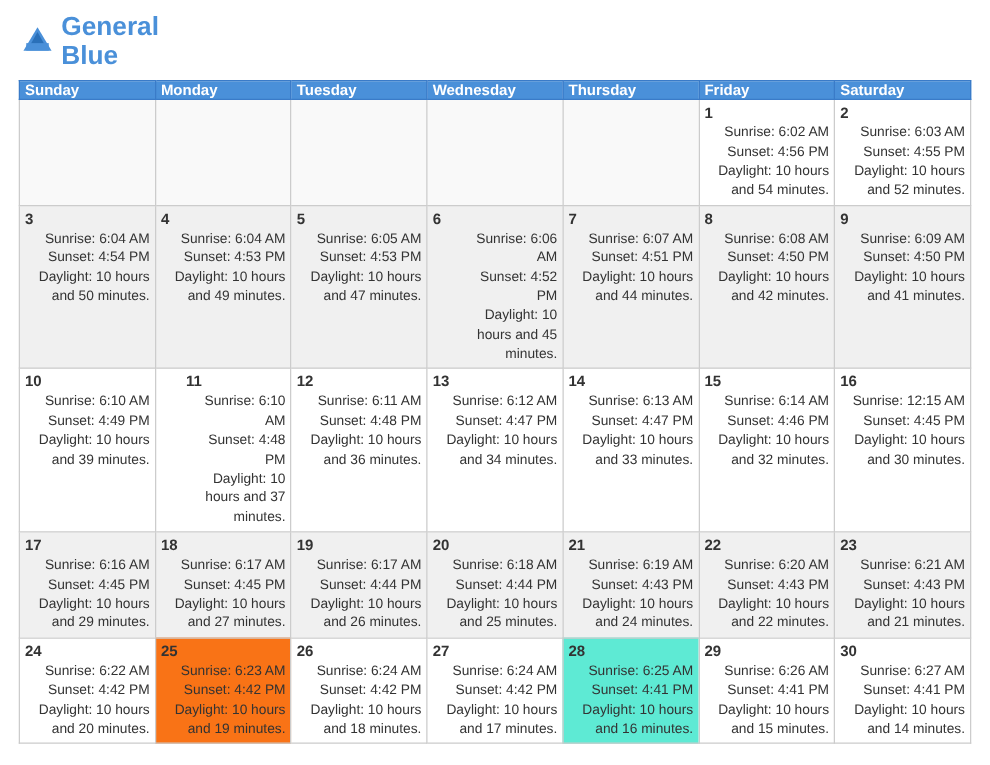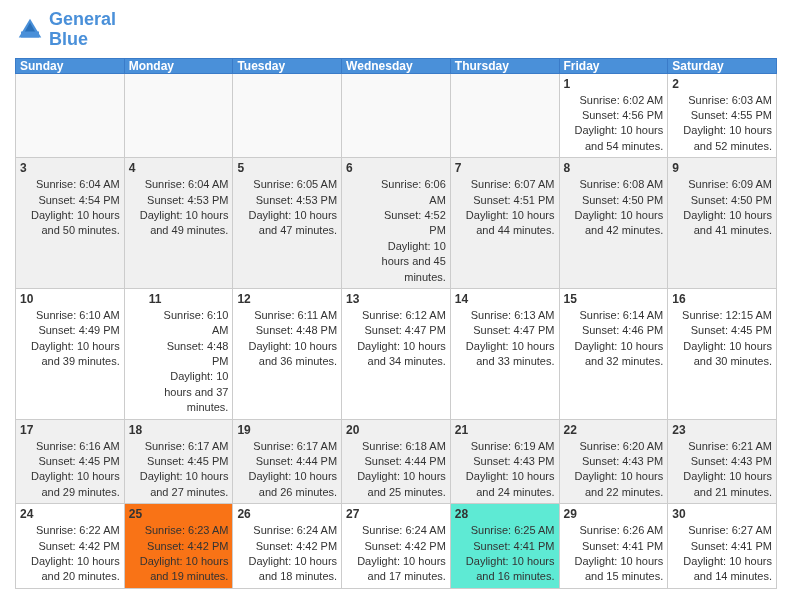--- a/index.html
+++ b/index.html
@@ -20,21 +20,21 @@
       justify-content: space-between;
       align-items: flex-start;
       margin-bottom: 8px;
     }
     .logo {
       display: flex;
       align-items: center;
       gap: 4px;
     }
     .logo-text {
-      font-size: 18px;
+      font-size: 21px;
       font-weight: bold;
       color: #1a1a1a;
       line-height: 1.1;
     }
     .logo-text span {
       color: #4a90d9;
     }
     .logo-icon {
       width: 30px;
       height: 30px;

